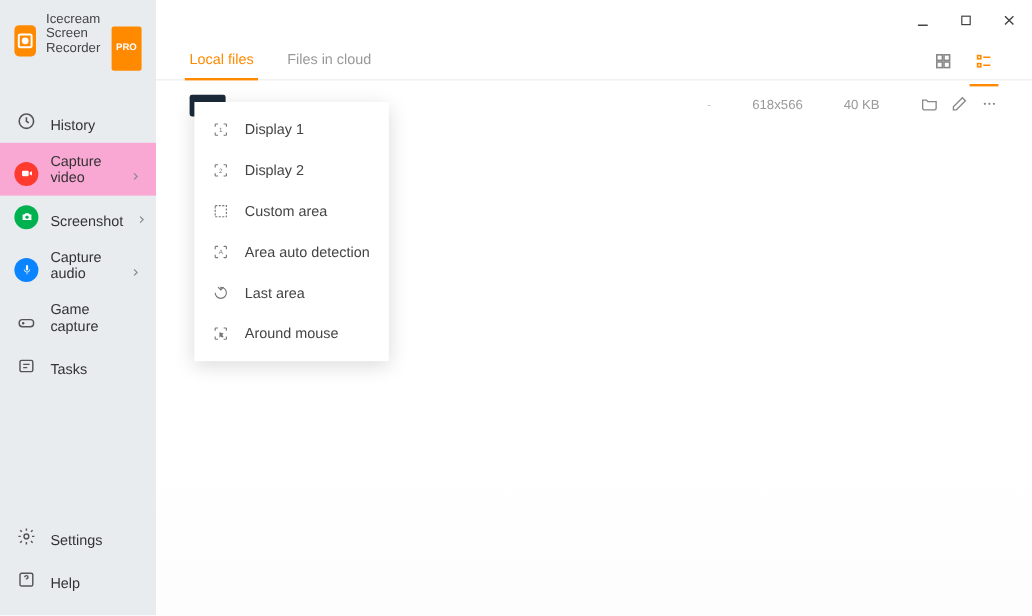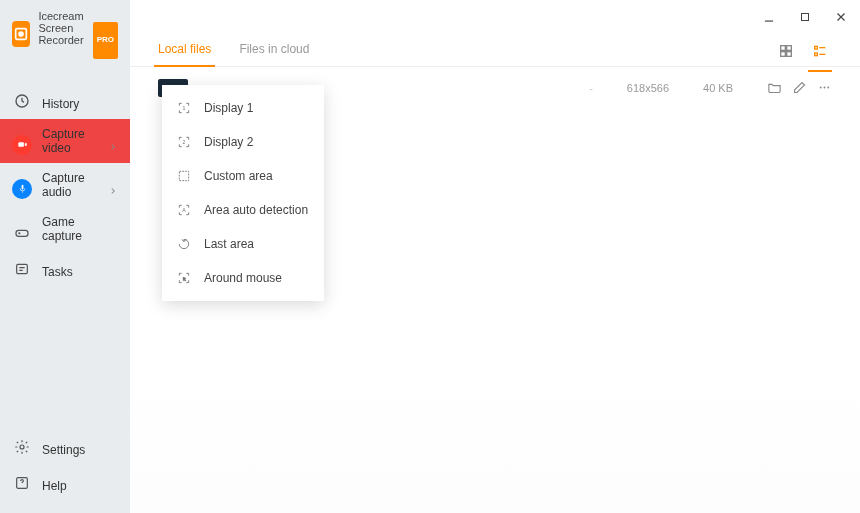--- a/index.html
+++ b/index.html
@@ -8,21 +8,21 @@
 .sidebar { width: 130px; background: #e8ecef; display: flex; flex-direction: column; position: relative; }
 .brand { display: flex; align-items: center; padding: 10px 12px; gap: 8px; }
 .brand-logo { width: 26px; height: 26px; background: #ff8a00; border-radius: 4px; display: flex; align-items: center; justify-content: center; }
 .brand-logo svg { width: 16px; height: 16px; }
 .brand-text { display: flex; flex-direction: column; line-height: 1.1; }
 .brand-name { font-size: 11px; color: #444; }
 .brand-sub { font-size: 11px; color: #444; display: flex; align-items: flex-start; gap: 4px; }
 .pro-badge { background: #ff8a00; color: #fff; font-size: 8px; font-weight: bold; padding: 14px 4px; border-radius: 2px; }
 .nav { list-style: none; margin-top: 14px; }
 .nav-item { display: flex; align-items: flex-end; padding: 8px 12px; font-size: 12px; color: #333; cursor: pointer; gap: 10px; }
-.nav-item.active { background: #ef4444; }
+.nav-item.active { background: #f9a8d4; }
 .nav-item .icon-circle { width: 20px; height: 20px; border-radius: 50%; display: flex; align-items: center; justify-content: center; flex-shrink: 0; }
 .nav-item .icon-flat { width: 20px; height: 20px; display: flex; align-items: center; justify-content: center; flex-shrink: 0; color: #555; }
 .chev { margin-left: auto; color: #888; }
 .sidebar-bottom { margin-top: auto; padding-bottom: 12px; }
 .main { flex: 1; display: flex; flex-direction: column; background: linear-gradient(180deg, #ffffff 0%, #ffffff 70%, #fdfdfd 100%); }
 .titlebar { display: flex; justify-content: flex-end; align-items: center; height: 34px; padding: 0 10px; gap: 18px; }
 .win-btn { width: 18px; height: 18px; display: flex; align-items: center; justify-content: center; color: #444; cursor: pointer; }
 .tabs-row { display: flex; align-items: center; padding: 2px 28px 0 28px; border-bottom: 1px solid #eee; }
 .tab { font-size: 12px; color: #999; padding: 6px 0 10px; margin-right: 28px; cursor: pointer; position: relative; }
 .tab.active { color: #ff8a00; }
@@ -81,20 +81,34 @@
             </svg>
         </span>
         <span>Capture video</span>
         <span class="chev">
           <svg width="10" height="10" viewBox="0 0 24 24" fill="none" stroke="currentColor" stroke-width="2.5">
               <path d="M9 6l6 6-6 6"></path>
             </svg>
         </span>
       </li>
       <li class="nav-item">
+        <span class="icon-circle" style="background:#00b14f">
+          <svg width="11" height="11" viewBox="0 0 24 24" fill="#fff">
+              <path d="M4 8h3l2-2h6l2 2h3v10H4z"></path>
+              <circle cx="12" cy="13" r="3" fill="#00b14f"></circle>
+            </svg>
+        </span>
+        <span>Screenshot</span>
+        <span class="chev">
+          <svg width="10" height="10" viewBox="0 0 24 24" fill="none" stroke="currentColor" stroke-width="2.5">
+              <path d="M9 6l6 6-6 6"></path>
+            </svg>
+        </span>
+      </li>
+      <li class="nav-item">
         <span class="icon-circle" style="background:#0a84ff">
           <svg width="11" height="11" viewBox="0 0 24 24" fill="#fff">
               <rect x="10" y="4" width="4" height="10" rx="2"></rect>
               <path d="M7 12a5 5 0 0010 0M12 18v3" stroke="#fff" stroke-width="1.5" fill="none"></path>
             </svg>
         </span>
         <span>Capture audio</span>
         <span class="chev">
           <svg width="10" height="10" viewBox="0 0 24 24" fill="none" stroke="currentColor" stroke-width="2.5">
               <path d="M9 6l6 6-6 6"></path>

